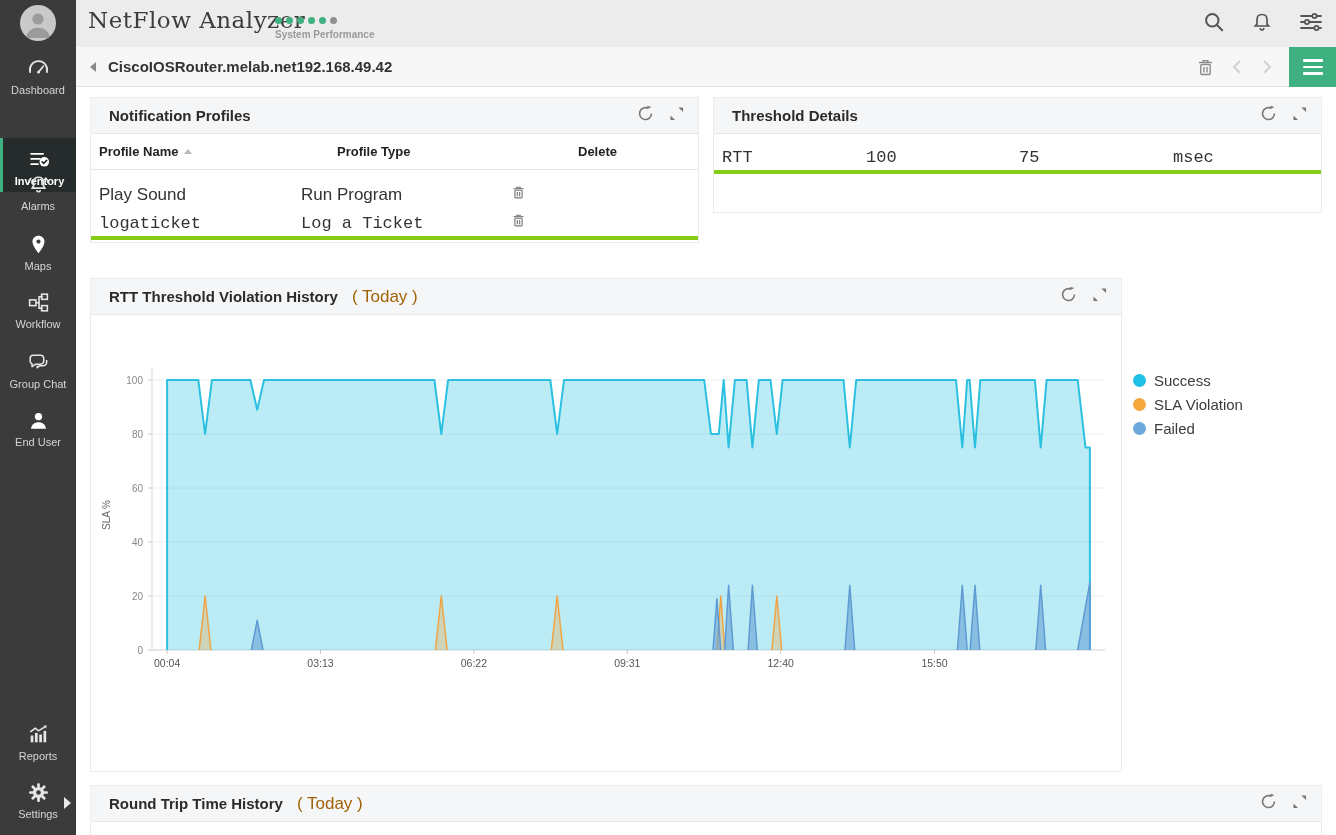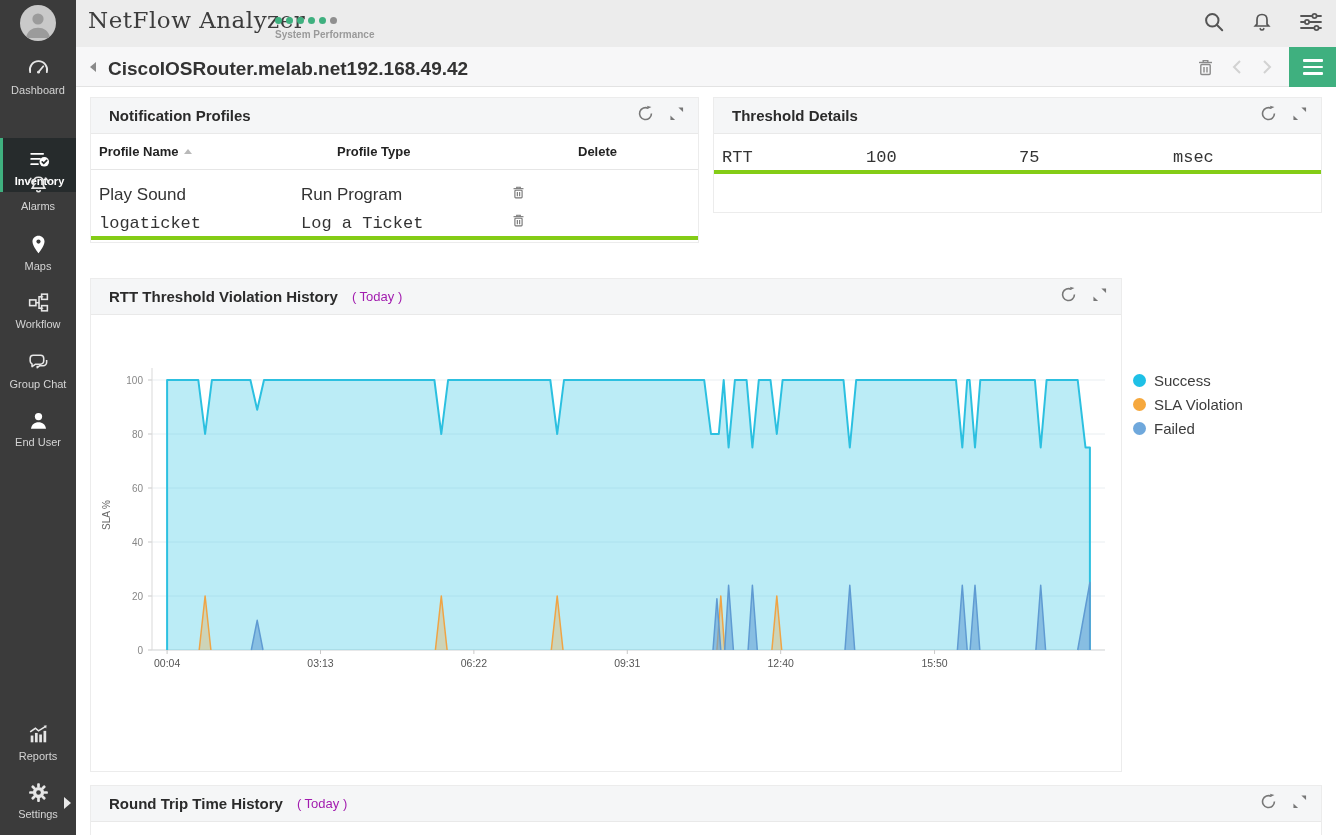--- a/index.html
+++ b/index.html
@@ -20,30 +20,30 @@
   .logo{position:absolute;left:12px;top:7px;font-family:"DejaVu Serif",serif;font-size:23px;color:#3c3c3c;letter-spacing:.5px;}
   .brand{position:absolute;left:199px;top:10px;}
   .brand-dots span{display:inline-block;width:7px;height:7px;border-radius:50%;margin-right:4px;}
   .brand-label{font-size:10px;color:#9a9a9a;margin-top:1px;font-weight:bold;}
   .top-icons{position:absolute;right:12px;top:10px;display:flex;gap:24px;align-items:center;}
   .top-icons .tico{cursor:pointer;}
 
   
   #crumbbar{position:absolute;left:76px;top:47px;right:0;height:40px;background:#f7f7f8;border-bottom:1px solid #e3e3e3;}
   .back-ch{position:absolute;left:14px;top:15px;width:0;height:0;border-top:5px solid transparent;border-bottom:5px solid transparent;border-right:6px solid #8a8a8a;cursor:pointer;}
-  .crumb-title{position:absolute;left:32px;top:11px;font-size:19px;font-weight:bold;color:#333;}
+  .crumb-title{position:absolute;left:32px;top:11px;font-size:15px;font-weight:bold;color:#333;}
   .crumb-actions{position:absolute;right:62px;top:10px;display:flex;gap:16px;align-items:center;}
   .menu-btn{position:absolute;right:0;top:0;width:47px;height:40px;background:#3fb07f;display:flex;flex-direction:column;justify-content:center;align-items:center;gap:4px;cursor:pointer;}
   .menu-btn i{display:block;width:20px;height:2.5px;background:#fff;border-radius:1px;}
 
   
   .panel{position:absolute;background:#fff;border:1px solid #ececec;}
   .panel-head{height:36px;background:#f5f6f7;border-bottom:1px solid #e9e9e9;display:flex;align-items:center;padding:0 14px 0 18px;}
   .panel-title{font-size:15px;font-weight:bold;color:#2b2b2b;}
-  .panel-period{font-size:13px;color:#a21caf;margin-left:14px;text-align:center;}
+  .panel-period{font-size:17px;color:#a16207;margin-left:14px;text-align:center;}
   .panel-acts{margin-left:auto;display:flex;gap:15px;align-items:center;}
   .panel-acts .pico{cursor:pointer;display:block;}
 
   .tbl-head{display:grid;height:36px;align-items:center;border-bottom:1px solid #e6e6e6;font-size:13px;font-weight:bold;color:#222;gap:36px;}
   .tbl-rows{padding-top:10px;}
   .tbl-row{display:grid;height:30px;align-items:center;font-size:17px;color:#333;}
   .tbl-bottom{border-bottom:4px solid #84cc16;font-family:Liberation Mono, monospace;}
   .c-pad{padding-left:8px;}
   .grid-np{grid-template-columns:210px 205px 1fr;}
   .grid-td{grid-template-columns:152px 153px 154px 1fr;}

